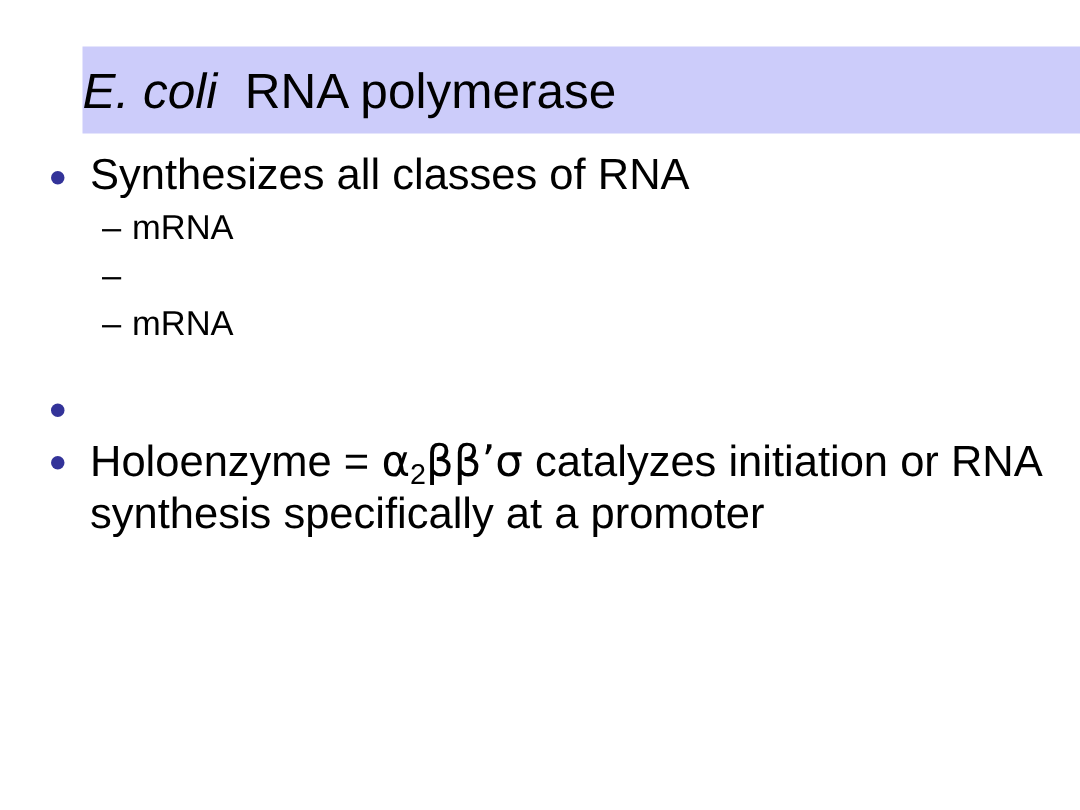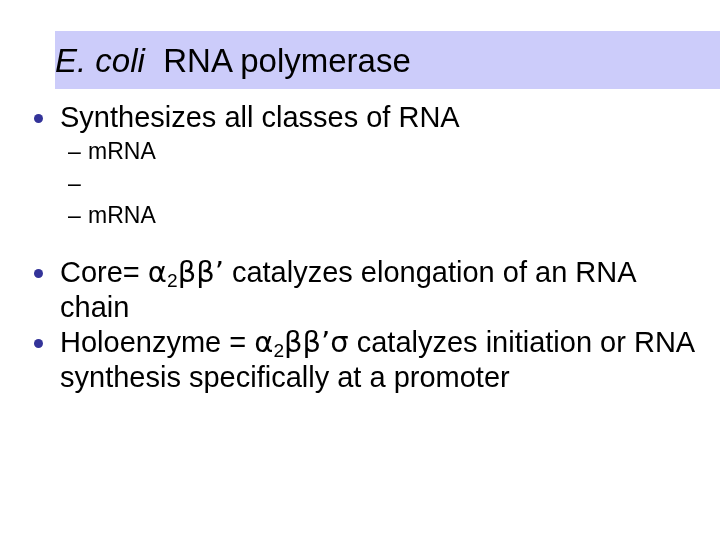--- a/index.html
+++ b/index.html
@@ -124,21 +124,20 @@
   </div>
   <div class="bullet-l2">
     <span class="marker-dash">–</span>
     <span class="bullet-text">mRNA</span>
   </div>
 
   <div class="gap-after-sublist"></div>
 
   <div class="bullet-l1">
     <span class="marker-dot"></span>
-    <span class="bullet-text"><span>Core= </span><span class="greek">α</span><sub>2</sub><span class="greek">ββ’</span><span> catalyzes elongation of an RNA chain</span></span>
   </div>
 
   <div class="bullet-l1">
     <span class="marker-dot"></span>
     <span class="bullet-text"><span>Holoenzyme = </span><span class="greek">α</span><sub>2</sub><span class="greek">ββ’σ</span><span> catalyzes initiation or RNA synthesis specifically at a promoter</span></span>
   </div>
 
 </div>
 
 </body></html>

